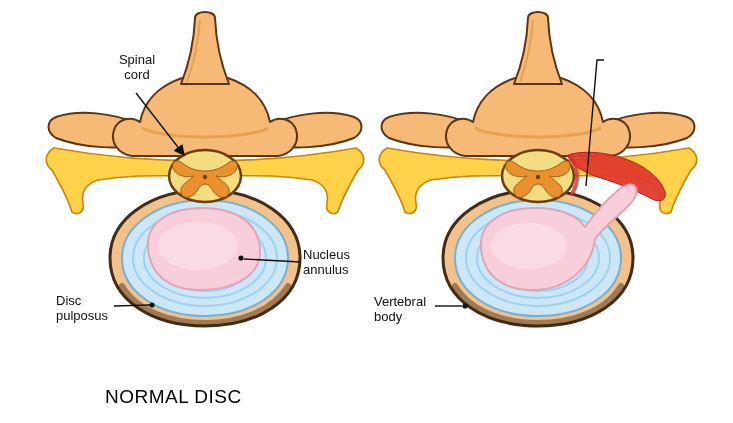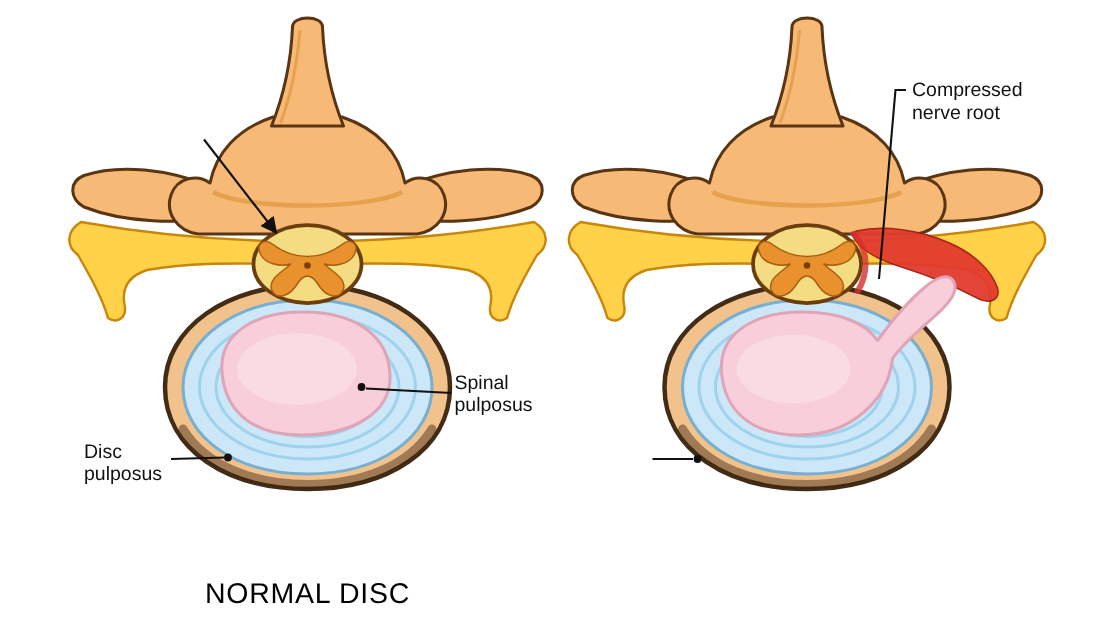--- a/index.html
+++ b/index.html
@@ -16,21 +16,20 @@
     font-size:13px;
     line-height:1.18;
     color:#111111;
   }
   .lbl.center{text-align:center;}
   .caption{
     position:absolute;
     font-size:19px;
     letter-spacing:.5px;
     color:#000000;
-    text-align:center;
     font-weight:400;
   }
 </style>
 </head>
 <body>
 
 <div class="canvas">
 
   <svg width="733" height="423" viewBox="0 0 733 423">
     <defs>
@@ -88,24 +87,25 @@
       <polyline points="604,60 597,60 586,186"></polyline>
       <line x1="435" y1="306" x2="462" y2="306"></line>
     </g>
     <g fill="#111111">
       <circle cx="241" cy="258" r="2.6"></circle>
       <circle cx="152" cy="305" r="2.6"></circle>
       <circle cx="465" cy="306" r="2.6"></circle>
     </g>
   </svg>
 
+  <div class="lbl center" style="left:112px;top:52px;width:50px;">Spinal cord</div>
 
-  <div class="lbl" style="left:303px;top:247px;width:72px;">Spinal pulposus</div>
+  <div class="lbl" style="left:303px;top:247px;width:72px;">Nucleus annulus</div>
 
   <div class="lbl" style="left:56px;top:293px;width:58px;">Disc pulposus</div>
 
-  <div class="lbl" style="left:608px;top:52px;width:92px;">Compressed nerve root</div>
 
+  <div class="lbl" style="left:374px;top:294px;width:62px;">Vertebral body</div>
 
   <div class="caption" style="left:105px;top:386px;width:200px;">NORMAL DISC</div>
 
 
 </div>
 
 </body></html>

